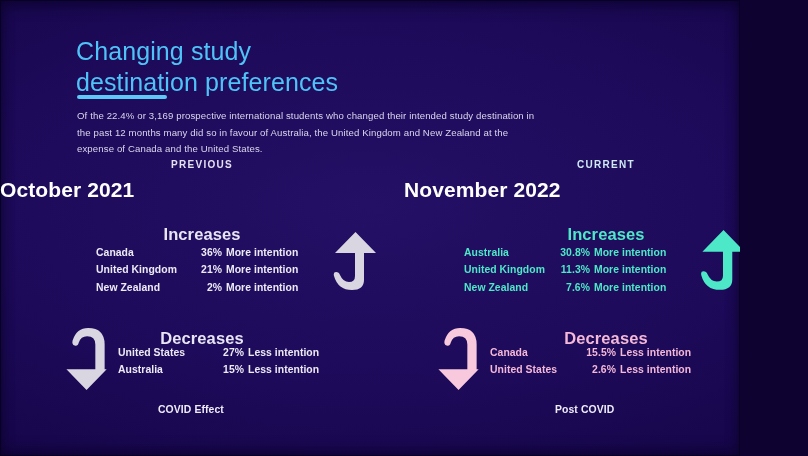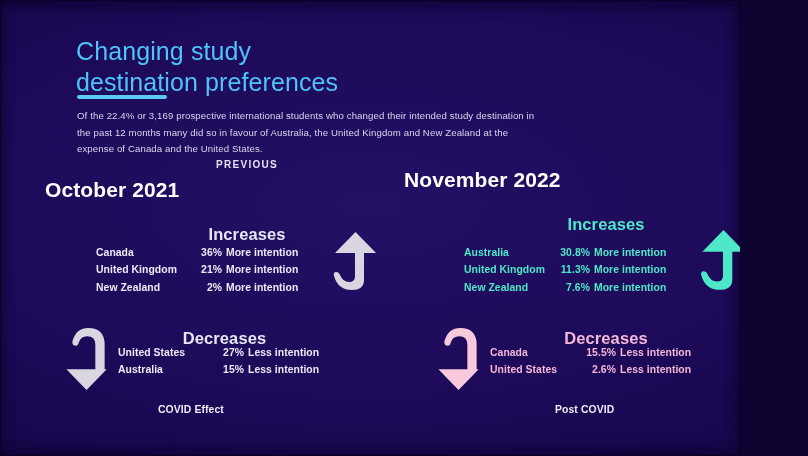--- a/index.html
+++ b/index.html
@@ -99,21 +99,21 @@
   .logo-date {
     margin-top: 4px;
     font-size: 7.6px;
     font-weight: 700;
     letter-spacing: 1.1px;
     color: #CFCBE6;
   }
 
   
   .col { position: absolute; top: 160px; width: 404px; height: 296px; }
-  .col-left  { left: 0; padding-left: 45px; }
+  .col-left  { left: 0; }
   .col-right { left: 404px; }
 
   .col-kicker {
     text-align: center;
     font-size: 10px;
     font-weight: 700;
     letter-spacing: 1.3px;
     line-height: 1;
   }
   .col-period {
@@ -228,20 +228,21 @@
       </div>
       <div class="row">
         <span class="country">Australia</span>
         <span class="value">15%</span>
         <span class="unit">Less intention</span>
       </div>
     </div>
   </div>
 
   <div class="col col-right">
+    <div class="col-kicker">CURRENT</div>
     <div class="col-period">November 2022</div>
 
     <div class="section-head inc-head-right" style="margin-top:26px;">Increases</div>
 
     <div class="rows rows-teal inc-right">
       <div class="row">
         <span class="country">Australia</span>
         <span class="value">30.8%</span>
         <span class="unit">More intention</span>
       </div>

